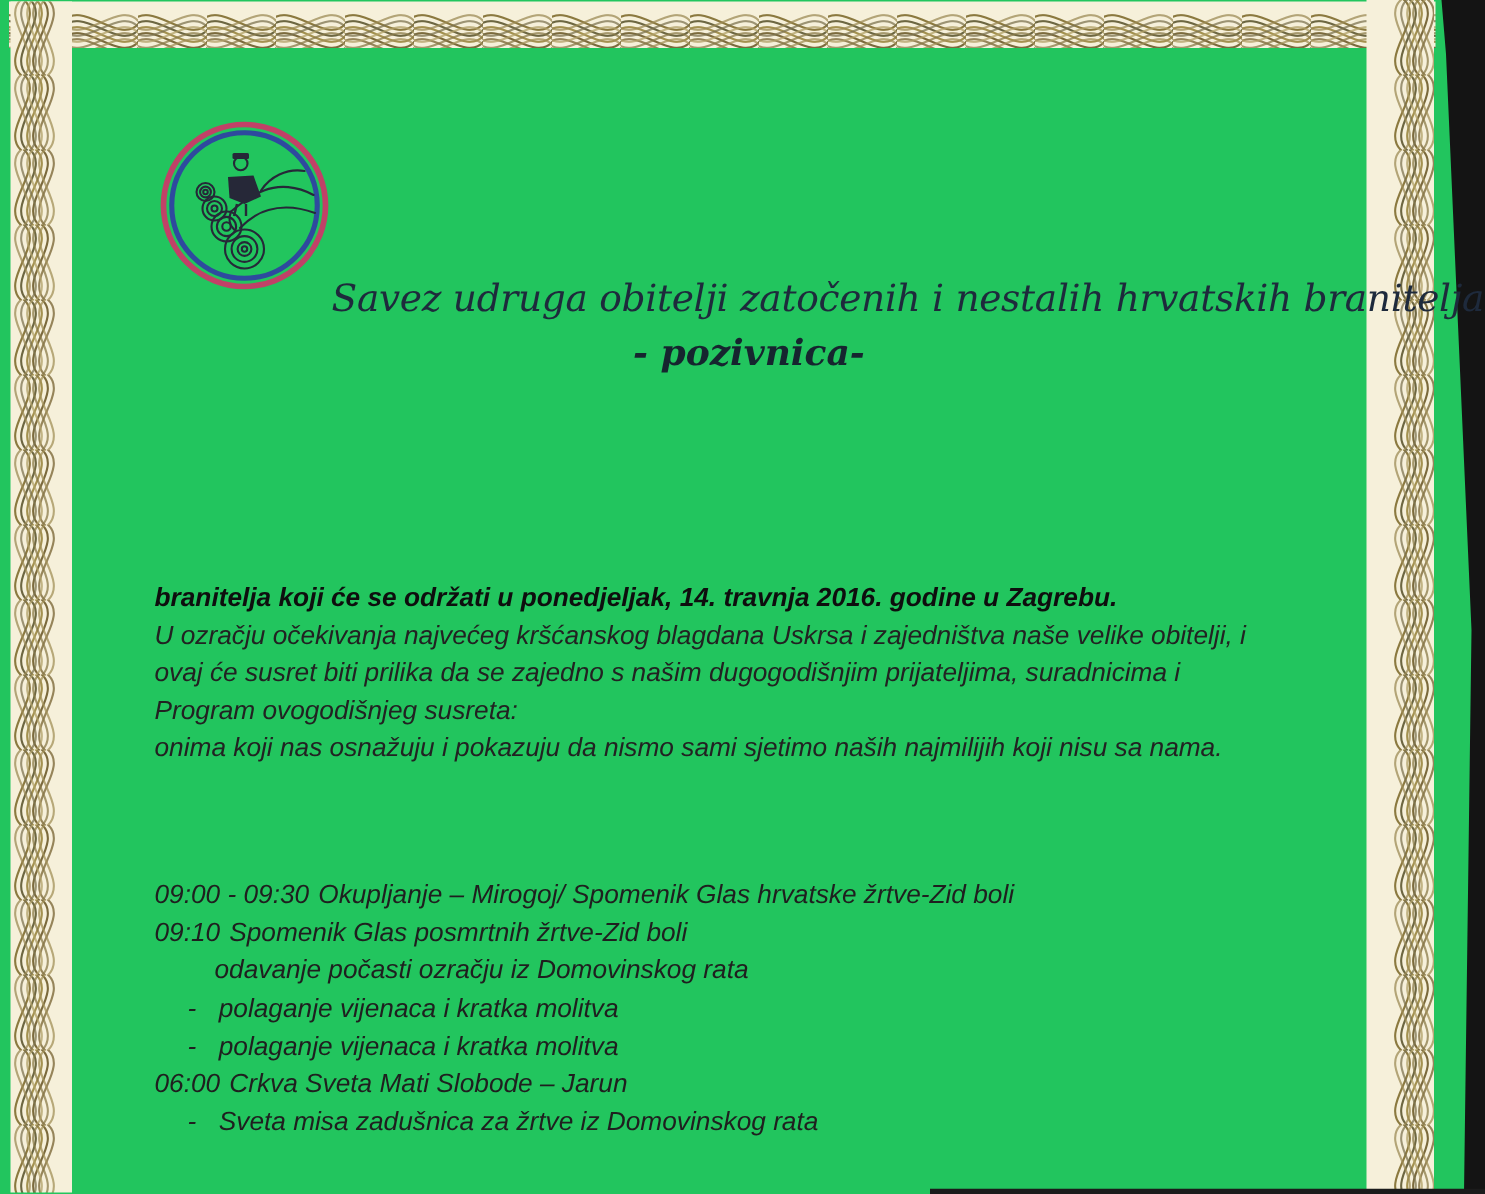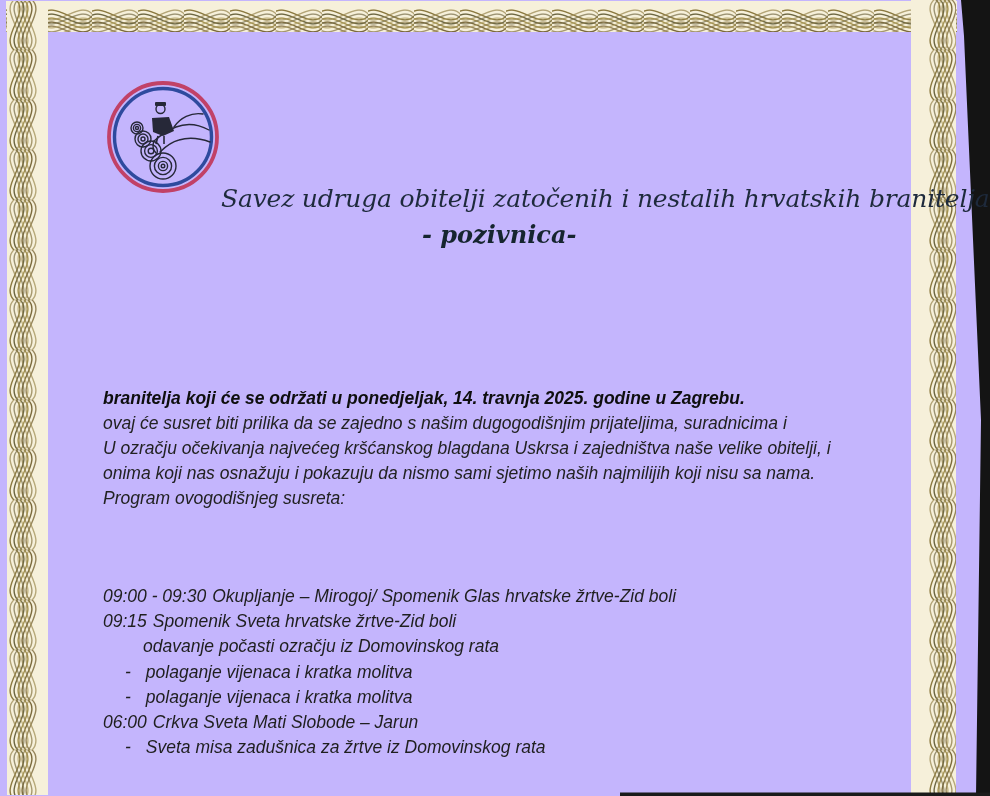--- a/index.html
+++ b/index.html
@@ -1,18 +1,18 @@
 <!DOCTYPE html>
 <html><head>
 <meta charset="utf-8">
 <style>
   html,body{margin:0;padding:0;background:#2b2b2b;}
   .page{
     position:relative;width:990px;height:796px;overflow:hidden;
-    background:#c4b5fd;
+    background:#22c55e;
     font-family:"Liberation Sans",sans-serif;
   }
   .border-svg,.logo-svg{position:absolute;}
   .border-svg{left:0;top:0;}
   .logo-svg{left:106px;top:80px;}
 
   .title-line1{
     position:absolute;left:221px;top:184px;
     font-family:"DejaVu Serif",serif;font-style:italic;
     font-size:25px;letter-spacing:-0.2px;color:#1e2a3c;white-space:nowrap;
@@ -118,33 +118,33 @@
       <circle cx="54.5" cy="29" r="4.5" fill="none" stroke="#262838" stroke-width="1.4"></circle>
       <path d="M46,38 L63,37 L68,51 L57,56 L47,52 Z" fill="#262838"></path>
       <path d="M52,56 L50,64 M58,56 L58,64" stroke="#262838" stroke-width="1.6" fill="none"></path>
     </g>
   </svg>
 
   <div class="title-line1">Savez udruga obitelji zatočenih i nestalih hrvatskih branitelja</div>
   <div class="title-line2">- pozivnica-</div>
 
   <div class="body-block">
-    <div class="bold">branitelja koji će se održati u ponedjeljak, 14. travnja 2025. godine u Zagrebu.</div>
+    <div class="bold">branitelja koji će se održati u ponedjeljak, 14. travnja 2016. godine u Zagrebu.</div>
+    <div>U ozračju očekivanja najvećeg kršćanskog blagdana Uskrsa i zajedništva naše velike obitelji, i</div>
     <div>ovaj će susret biti prilika da se zajedno s našim dugogodišnjim prijateljima, suradnicima i</div>
-    <div>U ozračju očekivanja najvećeg kršćanskog blagdana Uskrsa i zajedništva naše velike obitelji, i</div>
+    <div>Program ovogodišnjeg susreta:</div>
     <div>onima koji nas osnažuju i pokazuju da nismo sami sjetimo naših najmilijih koji nisu sa nama.</div>
-    <div>Program ovogodišnjeg susreta:</div>
   </div>
 
   <div class="schedule-block">
     <div>
       <span class="time">09:00 - 09:30</span><span>Okupljanje – Mirogoj/ Spomenik Glas hrvatske žrtve-Zid boli</span>
     </div>
     <div>
-      <span class="time">09:15</span><span>Spomenik Sveta hrvatske žrtve-Zid boli</span>
+      <span class="time">09:10</span><span>Spomenik Glas posmrtnih žrtve-Zid boli</span>
     </div>
     <div class="cont">
       <span>odavanje počasti ozračju iz Domovinskog rata</span>
     </div>
     <div class="bullet-row">
       <span class="b">-</span><span>polaganje vijenaca i kratka molitva</span>
     </div>
     <div class="bullet-row">
       <span class="b">-</span><span>polaganje vijenaca i kratka molitva</span>
     </div>

